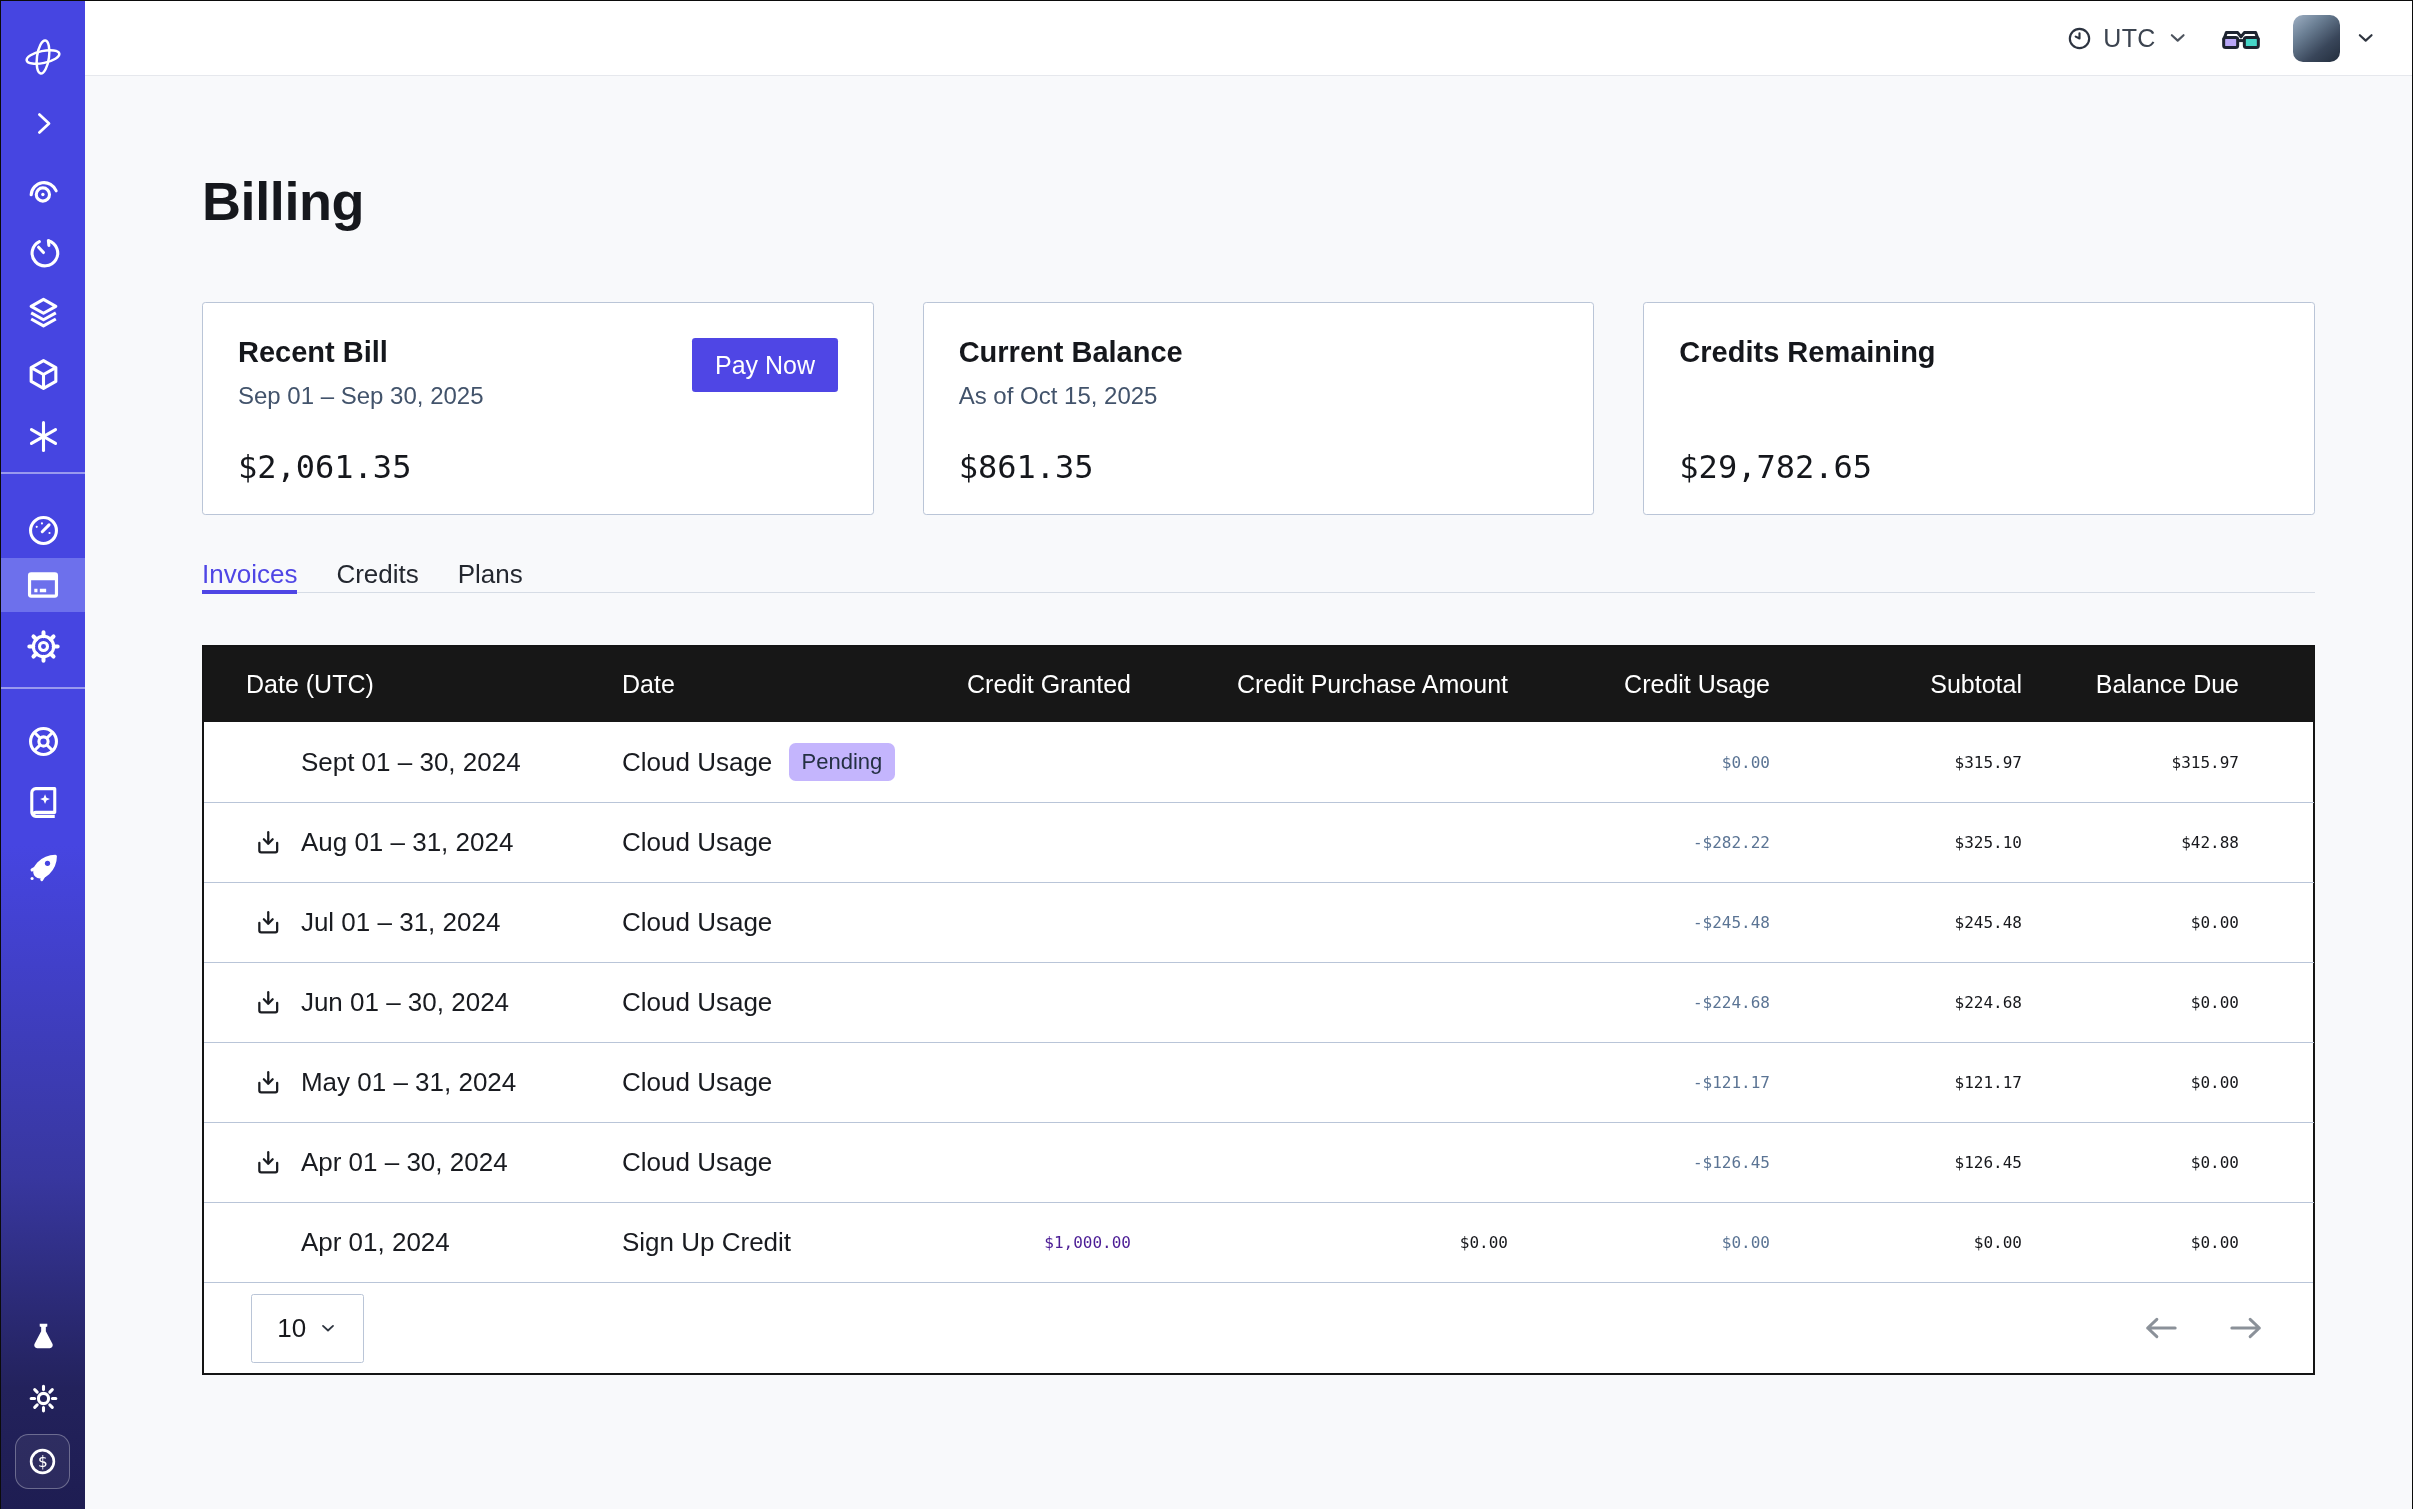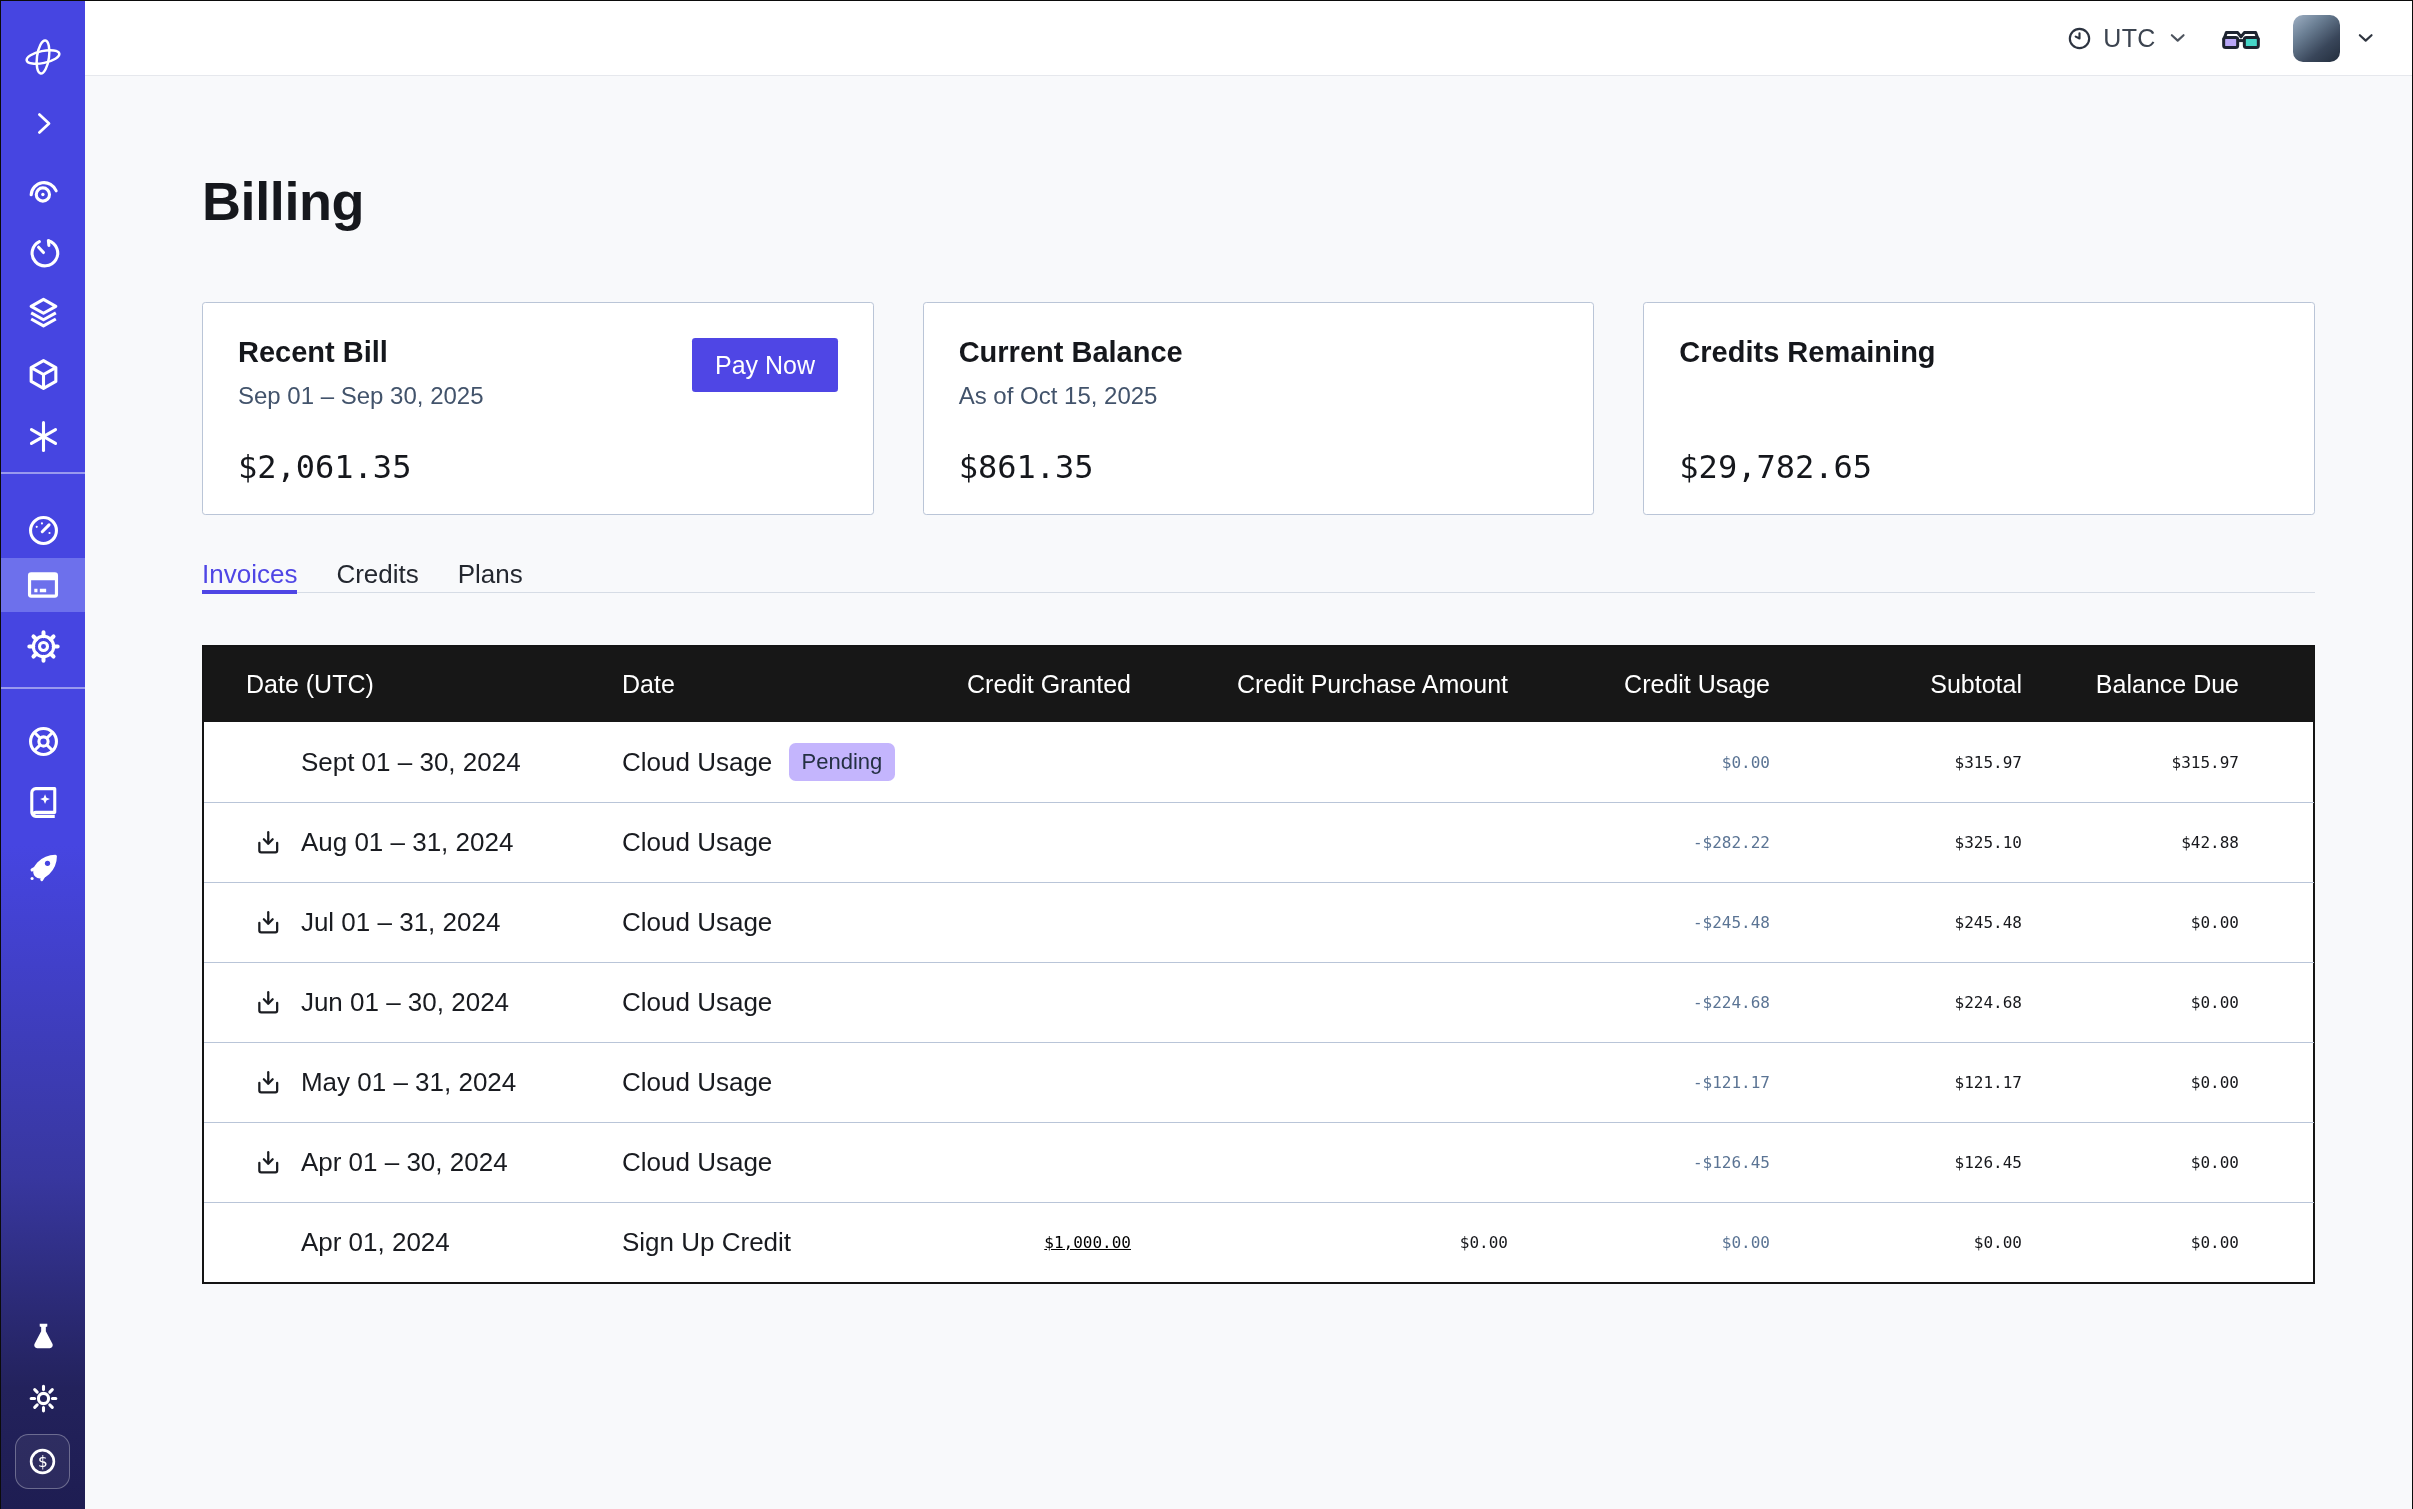--- a/index.html
+++ b/index.html
@@ -56,21 +56,21 @@
   th.c7, td.c7 { padding-right:75px; }
   tbody td { height:80px; font-size:26px; color:#191b20; }
   tbody tr + tr td { border-top:1.7px solid #b9c5d8; }
   td.c-date { padding-left:50px; }
   .date-inner { display:flex; align-items:center; gap:18.4px; }
   .dl-slot { width:28.5px; height:28.5px; display:inline-flex; align-items:center; justify-content:center; flex:0 0 28.5px; }
   .type-inner { display:flex; align-items:center; gap:16.7px; }
   .badge { background:#c4b5fd; color:#243043; font-size:22px; font-weight:500; border-radius:6.7px; padding:5.9px 12.6px; }
   .mono { font-family:"DejaVu Sans Mono", monospace; font-size:16px; color:#17181c; }
   .usage { color:#5b7494; }
-  .green { color:#000000;text-decoration:underline; }
+  .green { color:#4c1d95; }
 
   
   .table-footer { height:91px; border-top:1.7px solid #b9c5d8; display:flex; align-items:center;
     justify-content:space-between; padding:0 47px; }
   .page-size { width:113px; height:69px; background:#fff; border:1.7px solid #bac5d7; border-radius:2.5px;
     display:flex; align-items:center; justify-content:center; gap:11.7px; cursor:pointer; }
   .page-size span { font-size:26px; color:#17181c; }
   .pager { display:flex; align-items:center; gap:45px; }
   .pager .arrow { cursor:pointer; display:flex; }
 </style>
@@ -398,17 +398,37 @@
               <td class="l"><span>Sign Up Credit</span></td>
               <td class="r mono green">$1,000.00</td>
               <td class="r mono">$0.00</td>
               <td class="r mono usage">$0.00</td>
               <td class="r mono">$0.00</td>
               <td class="r mono c7">$0.00</td>
             </tr>
           </tbody>
         </table>
 
+        <div class="table-footer">
+          <div class="page-size">
+            <span>10</span>
+            <svg width="20" height="20" viewBox="0 0 24 24" fill="none" stroke="#2f3540" stroke-width="2.2" stroke-linecap="round" stroke-linejoin="round">
+                <polyline points="6,9.5 12,15 18,9.5"></polyline>
+              </svg>
+          </div>
+          <div class="pager">
+            <span class="arrow">
+              <svg width="40" height="30" viewBox="0 0 24 18" fill="none" stroke="#8b9199" stroke-width="1.8" stroke-linecap="round" stroke-linejoin="round">
+                  <path d="M20.5 9 H4 M9.5 3.8 L4 9 L9.5 14.2"></path>
+                </svg>
+            </span>
+            <span class="arrow">
+              <svg width="40" height="30" viewBox="0 0 24 18" fill="none" stroke="#8b9199" stroke-width="1.8" stroke-linecap="round" stroke-linejoin="round">
+                  <path d="M3.5 9 H20 M14.5 3.8 L20 9 L14.5 14.2"></path>
+                </svg>
+            </span>
+          </div>
+        </div>
       </div>
     </div>
   </div>
 </div>
 
 
 </body></html>

